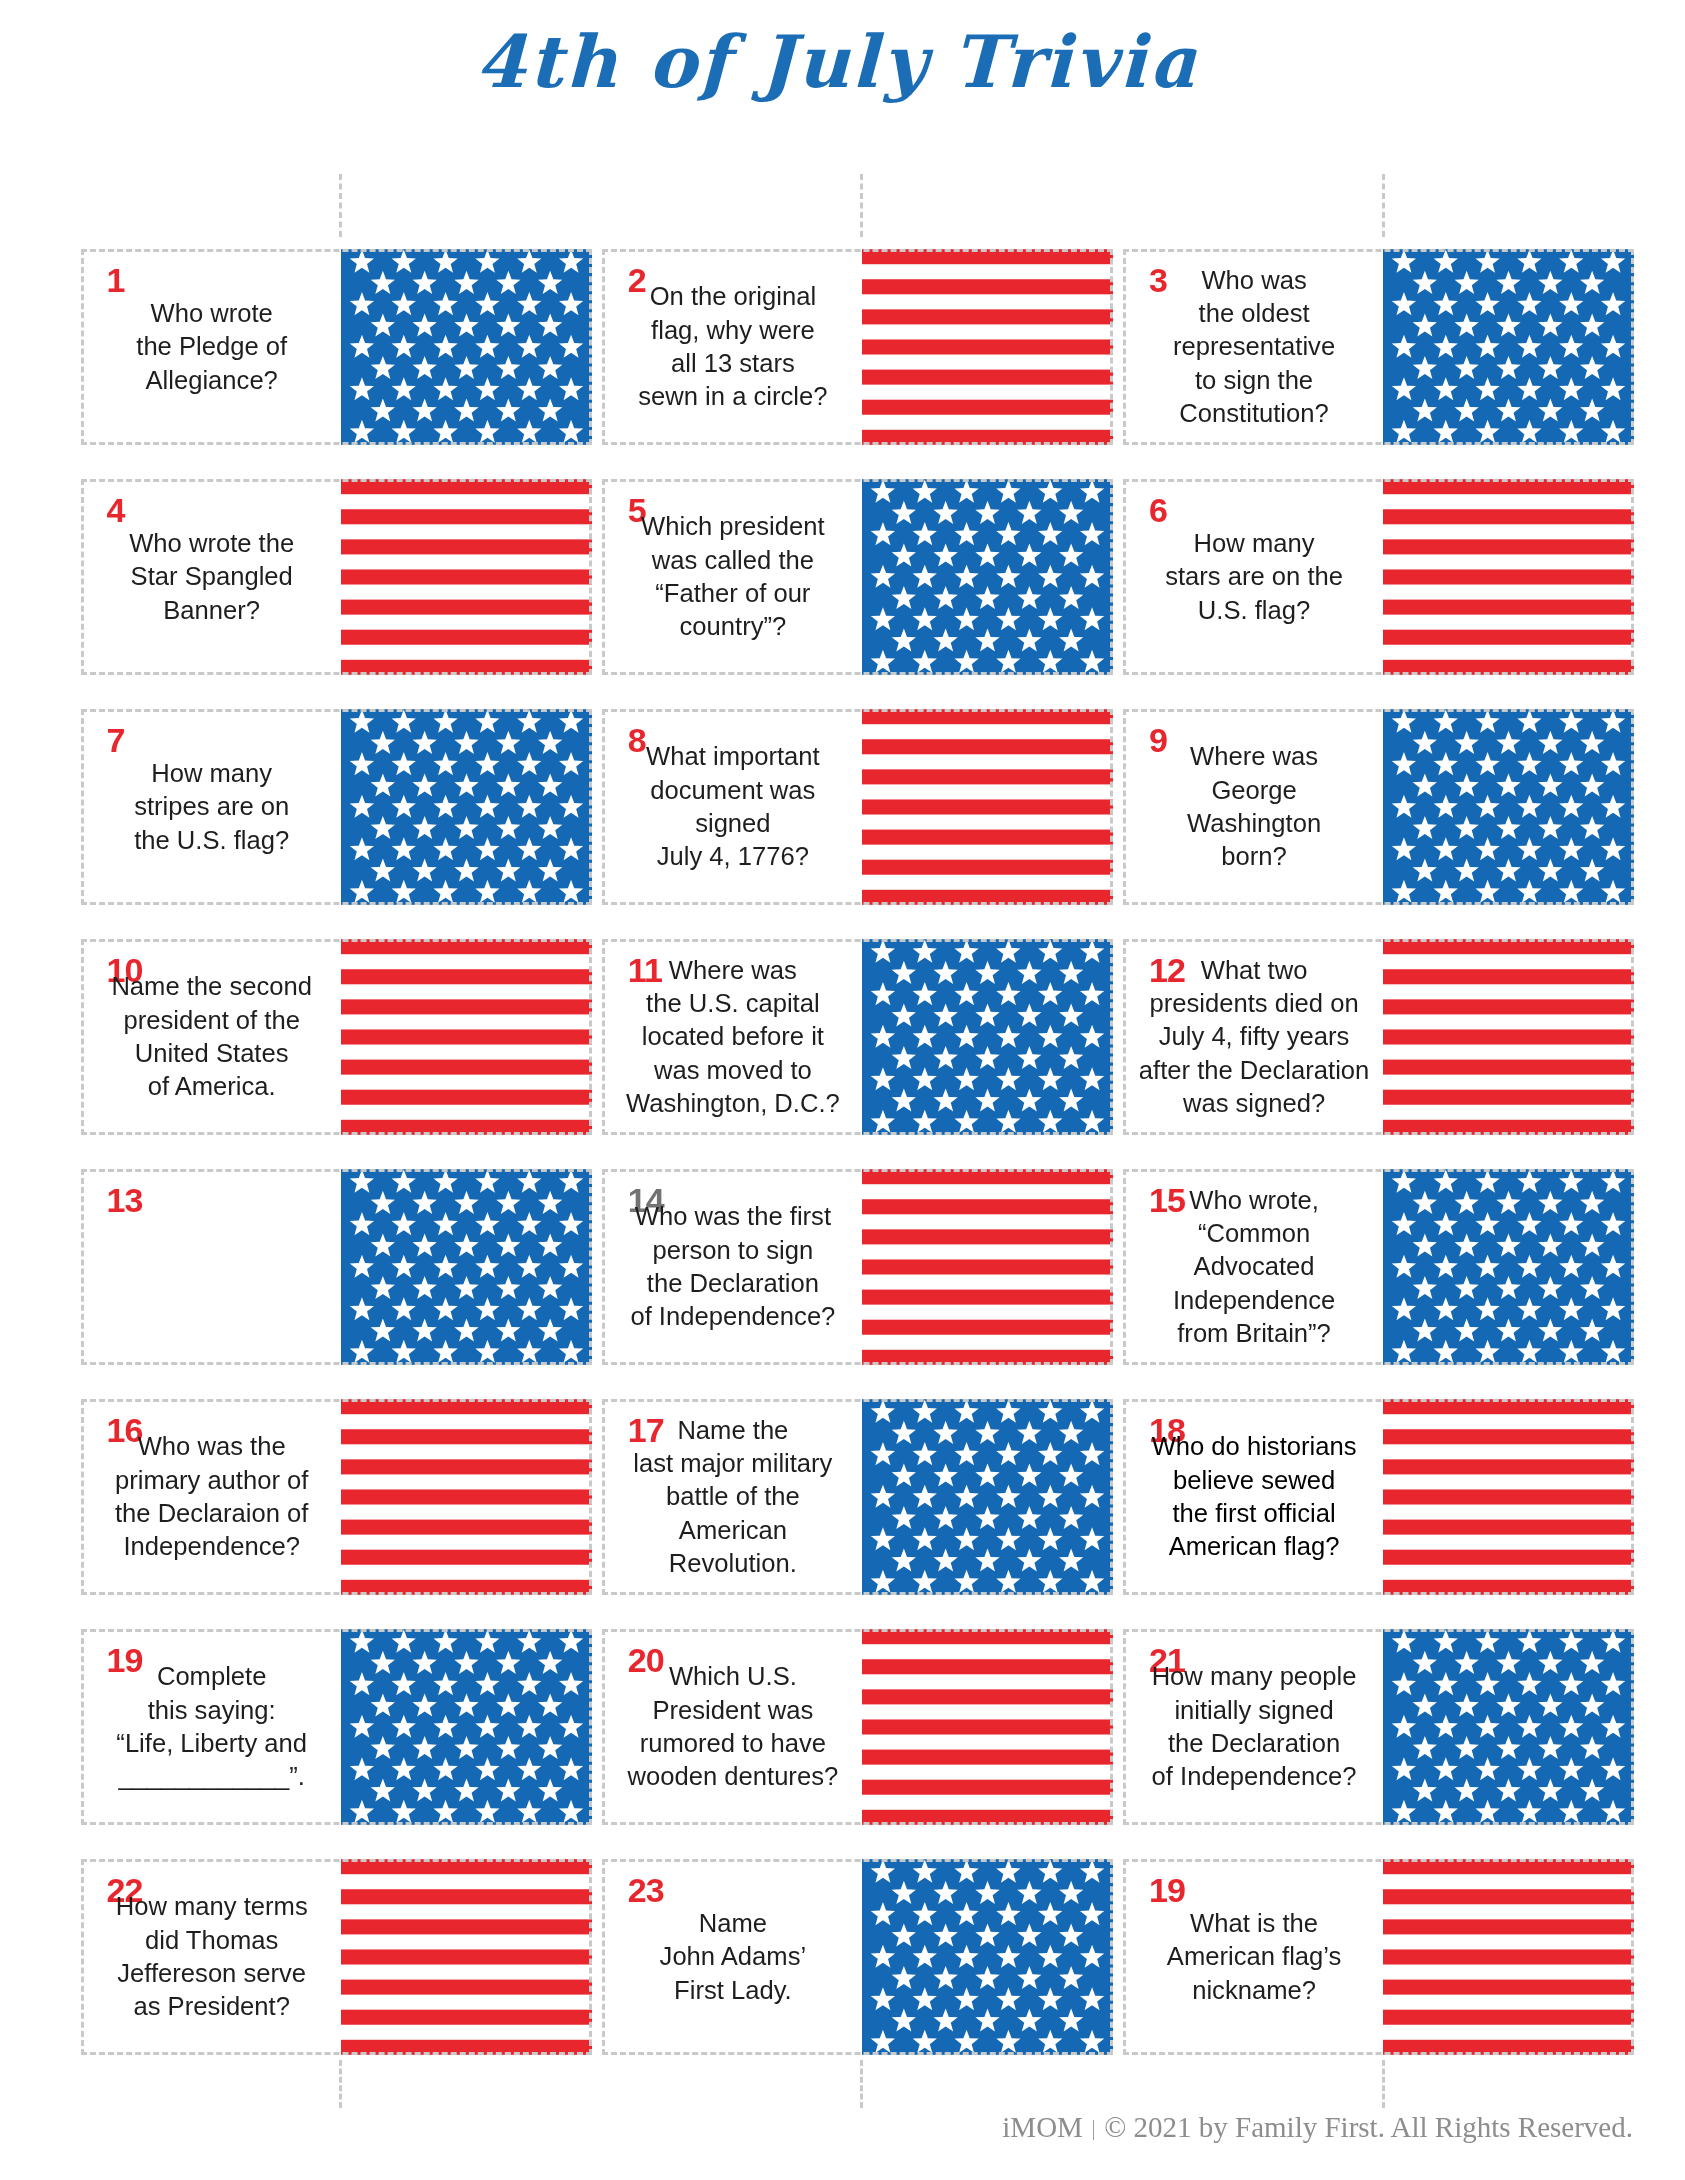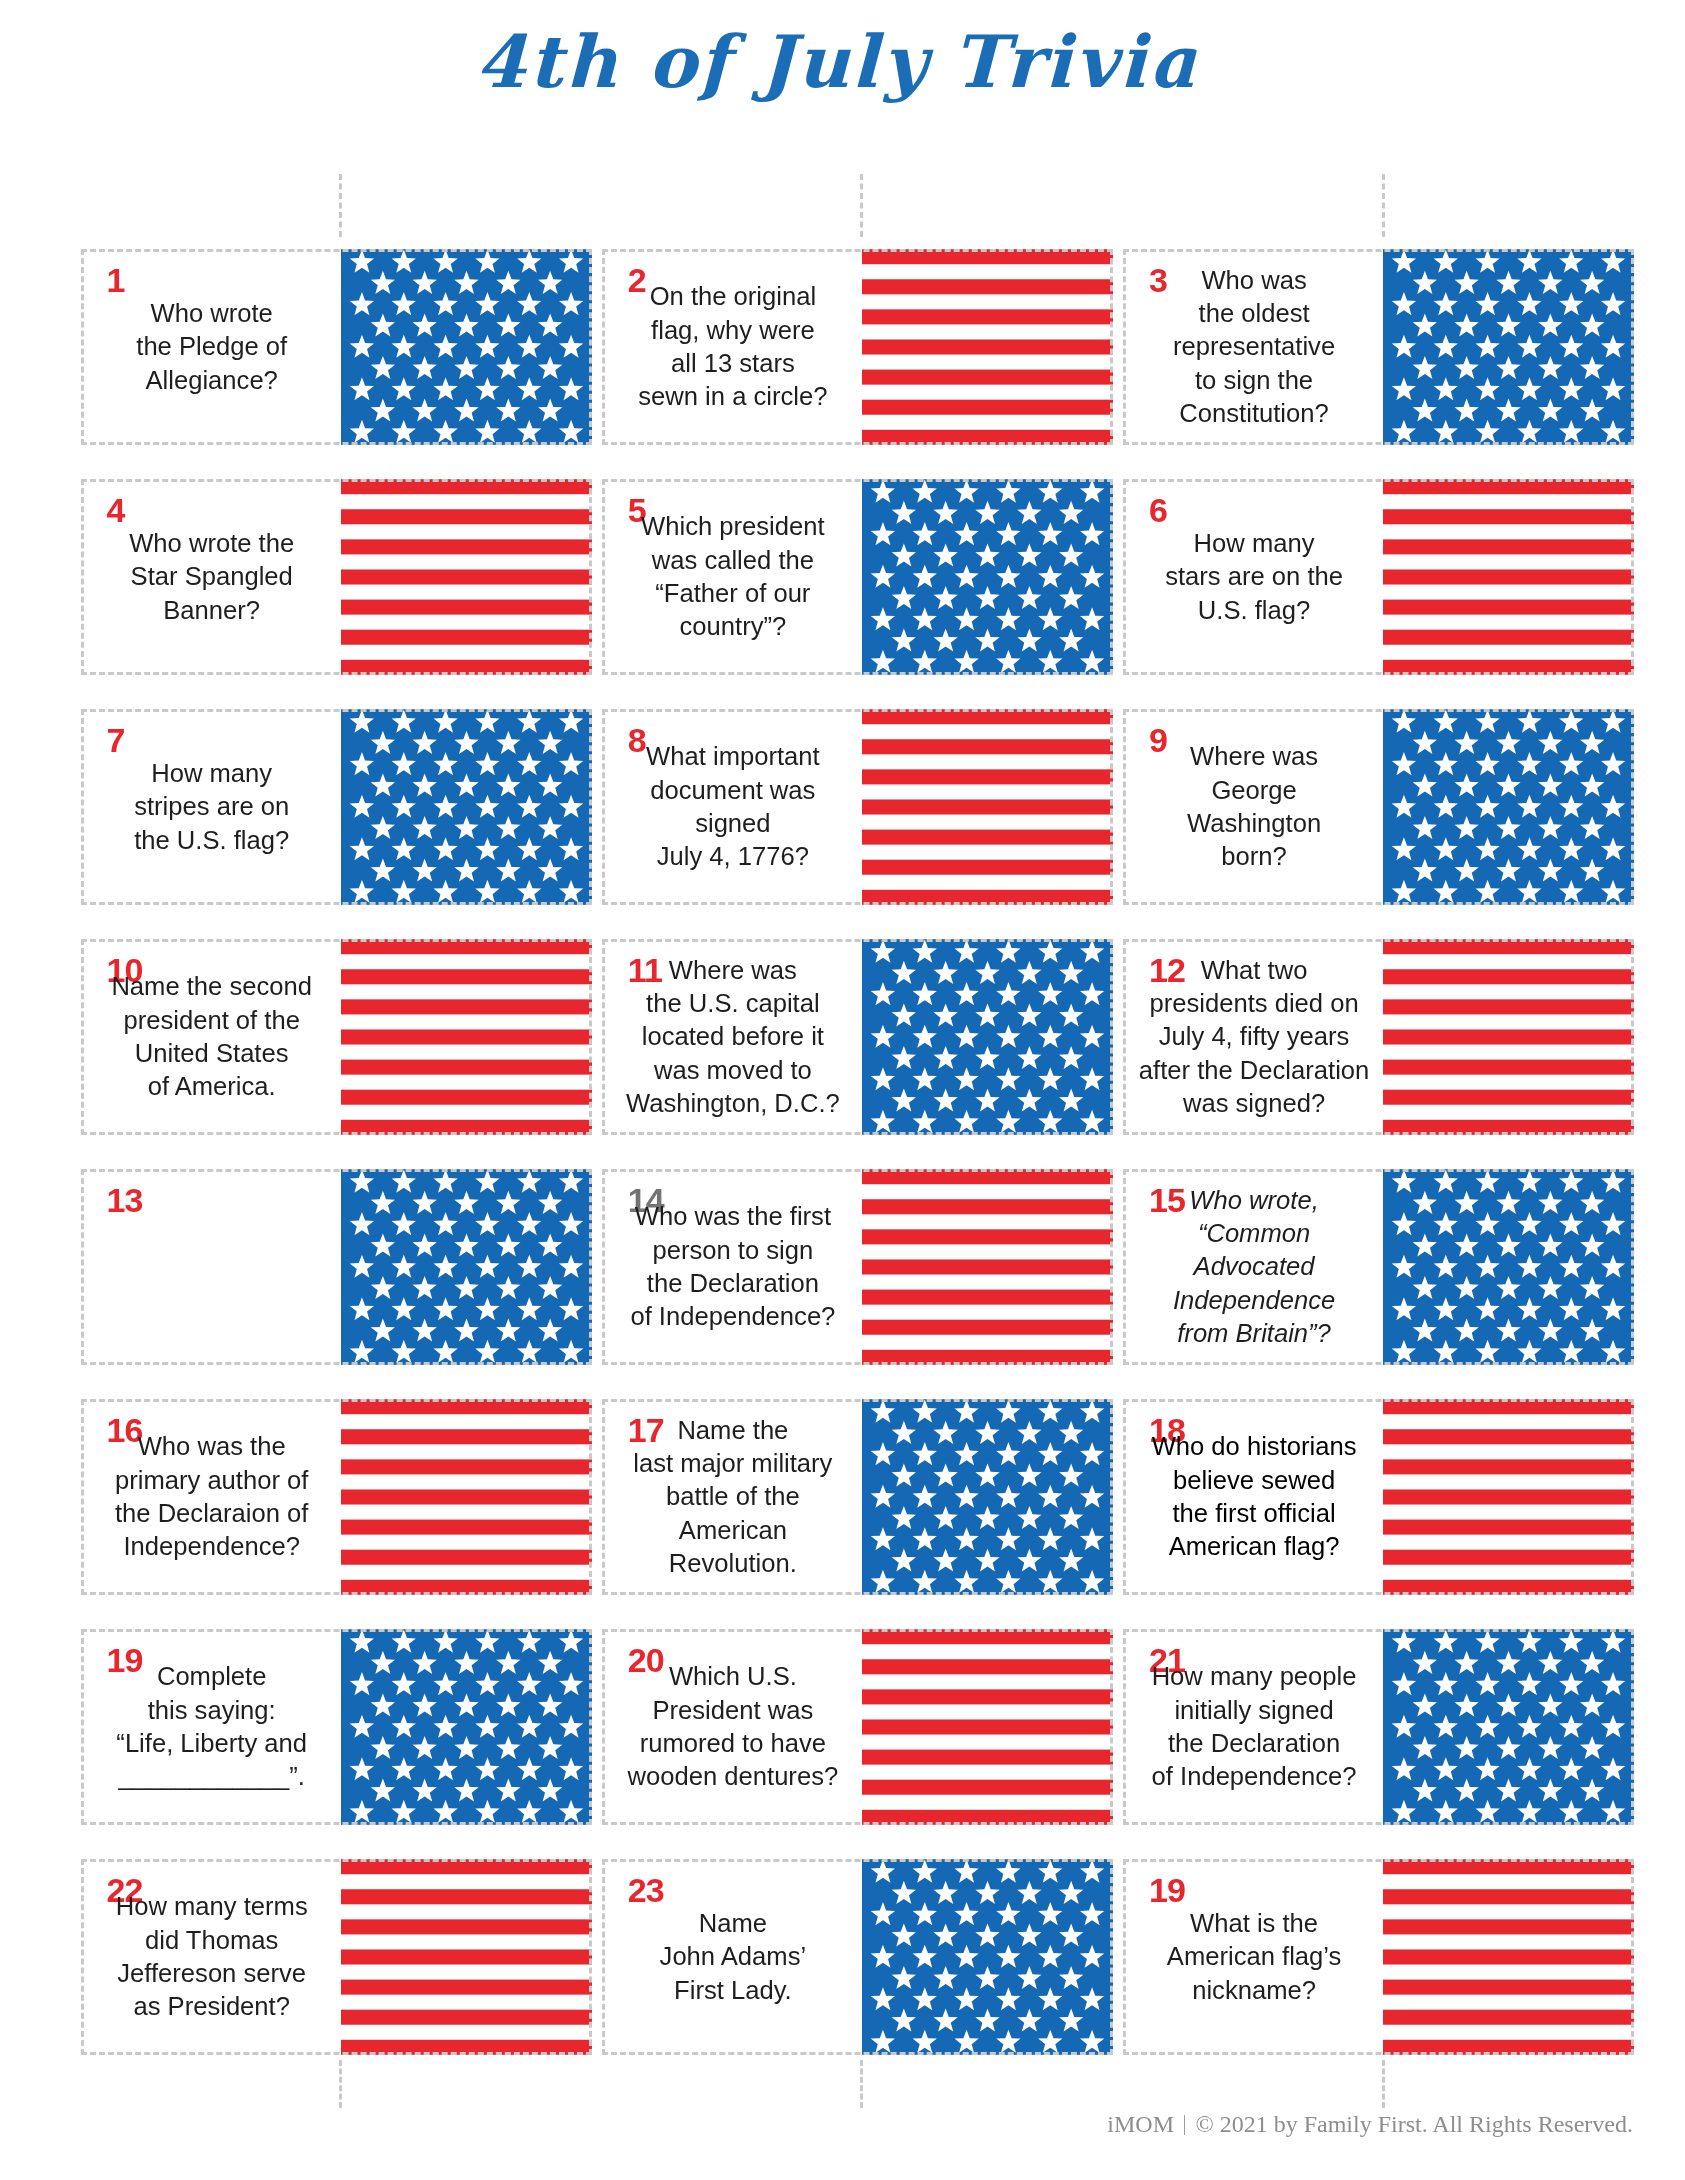--- a/index.html
+++ b/index.html
@@ -44,21 +44,21 @@
   .card .q {
     position:absolute; left:1.7px; top:0; width:258px; height:100%;
     display:flex; align-items:center; justify-content:center;
     z-index:2; text-align:center;
     font-size:25.6px; line-height:1.3;
   }
   .card .q span { white-space:pre-line; display:block; width:100%; }
 
   .footer {
     position:absolute; top:2111px; right:53px;
-    font-family:"Liberation Serif", serif; font-size:24px;
+    font-family:"Liberation Serif", serif; font-size:29px;
     white-space:nowrap;
   }
   .footer .sep {
     display:inline-block; width:0; height:20.4px;
     border-left:1.7px solid #9d9d9d; margin:0 10.2px; vertical-align:-3.4px;
   }
 </style>
 </head>
 <body>
 
@@ -723,21 +723,21 @@
             <polygon points="245.8,175.5 249.5,185.4 260.1,185.9 251.8,192.4 254.7,202.6 245.8,196.8 237.0,202.6 239.8,192.4 231.6,185.9 242.1,185.4" fill="#ffffff"></polygon>
             <polygon points="24.6,200.5 28.3,210.4 38.8,210.9 30.6,217.4 33.4,227.6 24.6,221.8 15.8,227.6 18.6,217.4 10.3,210.9 20.9,210.4" fill="#ffffff"></polygon>
             <polygon points="73.8,200.5 77.5,210.4 88.0,210.9 79.7,217.4 82.6,227.6 73.8,221.8 64.9,227.6 67.8,217.4 59.5,210.9 70.0,210.4" fill="#ffffff"></polygon>
             <polygon points="122.9,200.5 126.6,210.4 137.2,210.9 128.9,217.4 131.7,227.6 122.9,221.8 114.1,227.6 116.9,217.4 108.7,210.9 119.2,210.4" fill="#ffffff"></polygon>
             <polygon points="172.1,200.5 175.8,210.4 186.3,210.9 178.1,217.4 180.9,227.6 172.1,221.8 163.3,227.6 166.1,217.4 157.8,210.9 168.4,210.4" fill="#ffffff"></polygon>
             <polygon points="221.3,200.5 225.0,210.4 235.5,210.9 227.2,217.4 230.1,227.6 221.3,221.8 212.4,227.6 215.3,217.4 207.0,210.9 217.5,210.4" fill="#ffffff"></polygon>
             <polygon points="270.4,200.5 274.1,210.4 284.7,210.9 276.4,217.4 279.2,227.6 270.4,221.8 261.6,227.6 264.4,217.4 256.2,210.9 266.7,210.4" fill="#ffffff"></polygon>
           </svg>
         </div>
     <span class="num" style="color: rgb(232, 38, 46);">15</span>
-    <div class="q" style="color: rgb(30, 30, 30); font-style: italic;">
+    <div class="q" style="color: rgb(30, 30, 30);">
           <span>Who wrote,
 “Common
 Advocated
 Independence
 from Britain”?</span>
         </div>
     <div class="overlay"></div>
   </div>
       <div class="card">
     <div class="flag">

